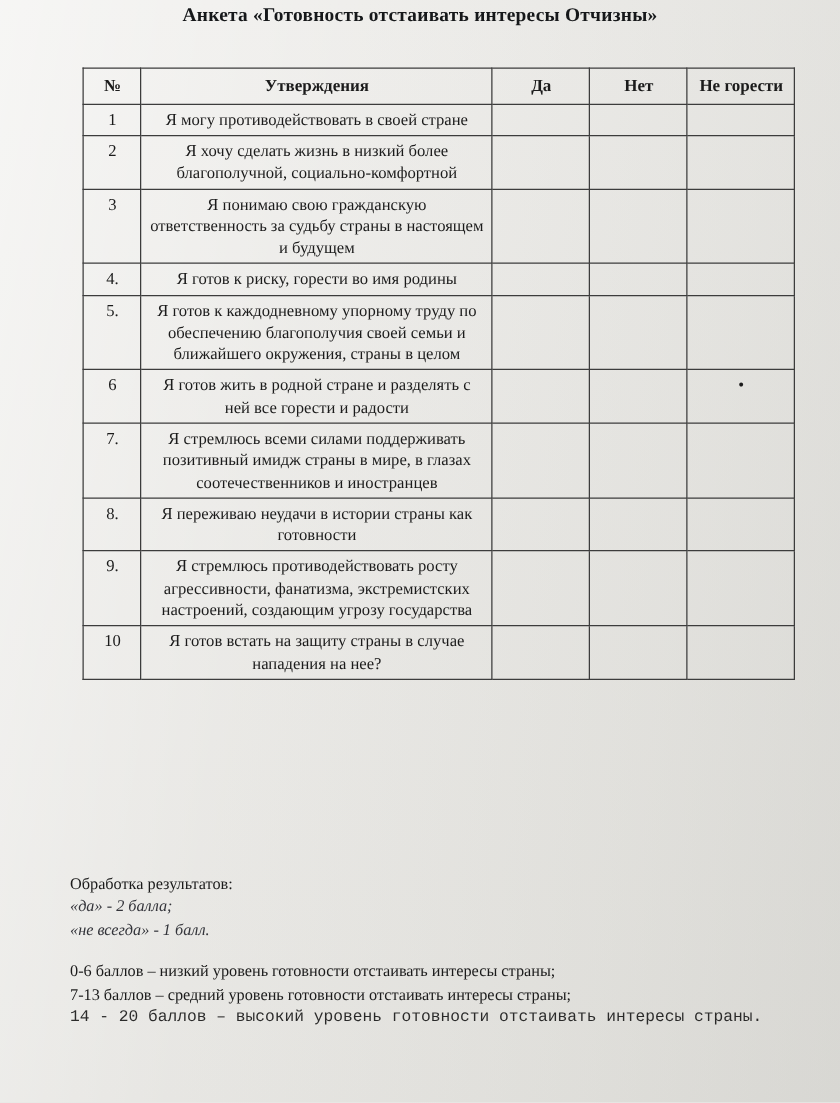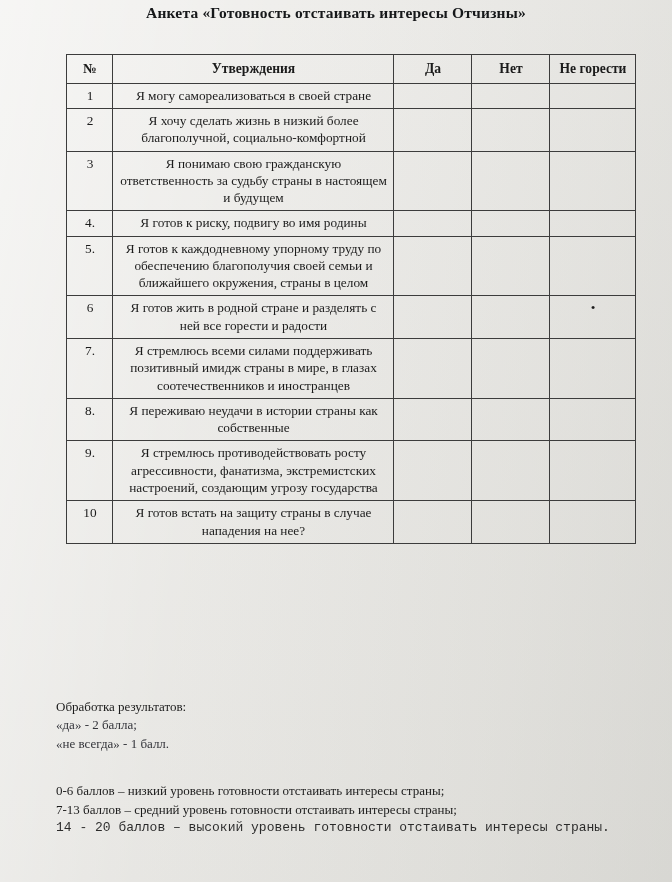--- a/index.html
+++ b/index.html
@@ -70,24 +70,24 @@
   td.ans { position: relative; }
   .notes {
     position: absolute;
     left: 56px;
     top: 698px;
     width: 600px;
     font-size: 13px;
     line-height: 1.42;
   }
   .notes .block2 {
-    margin-top: 29px;
+    margin-top: 15px;
   }
   .notes p { margin: 0; }
-  .faint { color: #33343a; }
+  .faint { color: #33343a; font-style: italic; }
   .notes .last { opacity: 0.92; font-family: Liberation Mono, monospace; }
 </style>
 </head>
 <body>
 
 <div class="page">
 
   <div class="title">Анкета «Готовность отстаивать интересы Отчизны»</div>
 
   <div class="sheet">
@@ -97,42 +97,42 @@
           <th class="col-num">№</th>
           <th class="col-stmt">Утверждения</th>
           <th class="col-ans">Да</th>
           <th class="col-ans">Нет</th>
           <th class="col-ans-wide">Не горести</th>
         </tr>
       </thead>
       <tbody>
         <tr>
           <td class="num">1</td>
-          <td>Я могу самореализоваться в своей стране</td>
+          <td>Я могу противодействовать в своей стране</td>
           <td class="ans"></td>
           <td class="ans"></td>
           <td class="ans"></td>
         </tr>
         <tr>
           <td class="num">2</td>
           <td>Я хочу сделать жизнь в низкий более благополучной, социально-комфортной</td>
           <td class="ans"></td>
           <td class="ans"></td>
           <td class="ans"></td>
         </tr>
         <tr>
           <td class="num">3</td>
           <td>Я понимаю свою гражданскую ответственность за судьбу страны в настоящем и будущем</td>
           <td class="ans"></td>
           <td class="ans"></td>
           <td class="ans"></td>
         </tr>
         <tr>
           <td class="num">4.</td>
-          <td>Я готов к риску, подвигу во имя родины</td>
+          <td>Я готов к риску, горести во имя родины</td>
           <td class="ans"></td>
           <td class="ans"></td>
           <td class="ans"></td>
         </tr>
         <tr>
           <td class="num">5.</td>
           <td>Я готов к каждодневному упорному труду по обеспечению благополучия своей семьи и ближайшего окружения, страны в целом</td>
           <td class="ans"></td>
           <td class="ans"></td>
           <td class="ans"></td>
@@ -146,21 +146,21 @@
         </tr>
         <tr>
           <td class="num">7.</td>
           <td>Я стремлюсь всеми силами поддерживать позитивный имидж страны в мире, в глазах соотечественников и иностранцев</td>
           <td class="ans"></td>
           <td class="ans"></td>
           <td class="ans"></td>
         </tr>
         <tr>
           <td class="num">8.</td>
-          <td>Я переживаю неудачи в истории страны как собственные</td>
+          <td>Я переживаю неудачи в истории страны как готовности</td>
           <td class="ans"></td>
           <td class="ans"></td>
           <td class="ans"></td>
         </tr>
         <tr>
           <td class="num">9.</td>
           <td>Я стремлюсь противодействовать росту агрессивности, фанатизма, экстремистских настроений, создающим угрозу государства</td>
           <td class="ans"></td>
           <td class="ans"></td>
           <td class="ans"></td>

